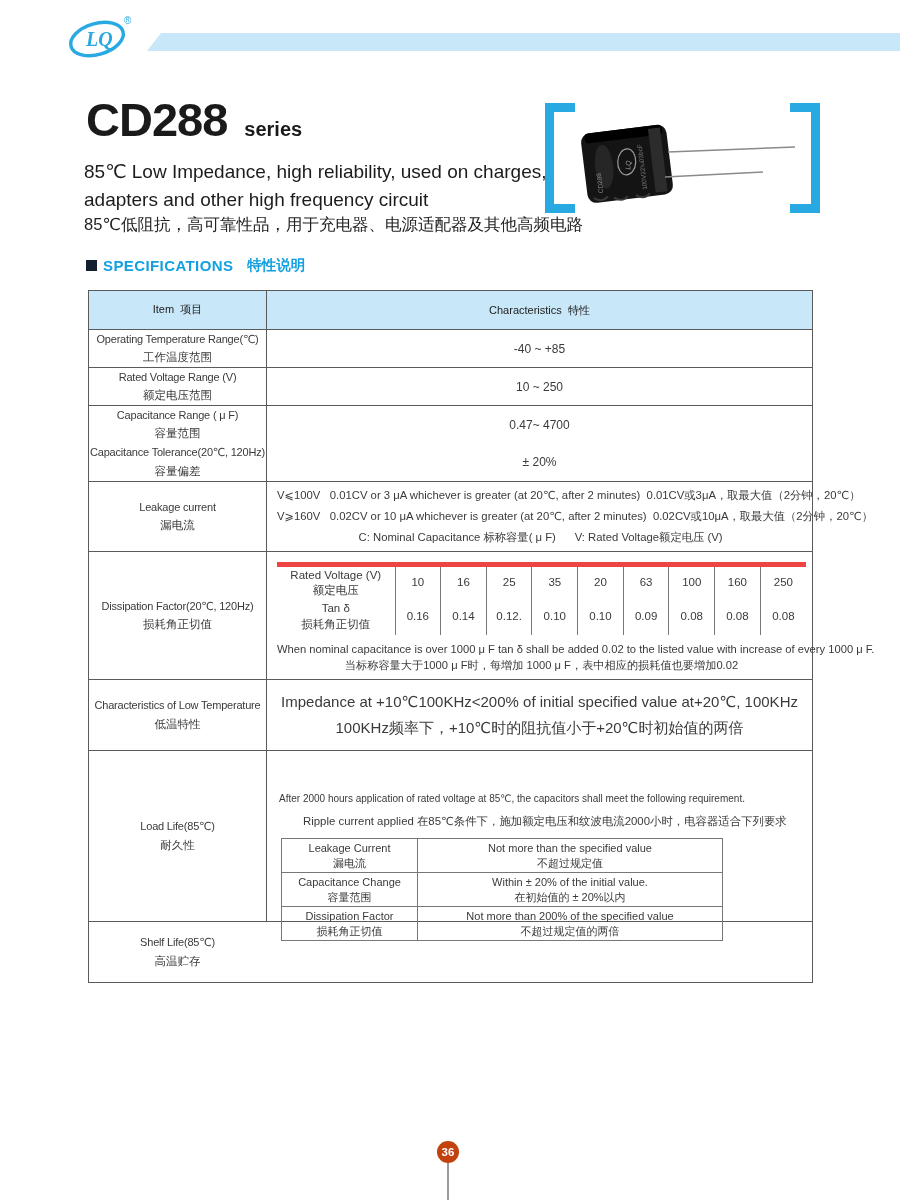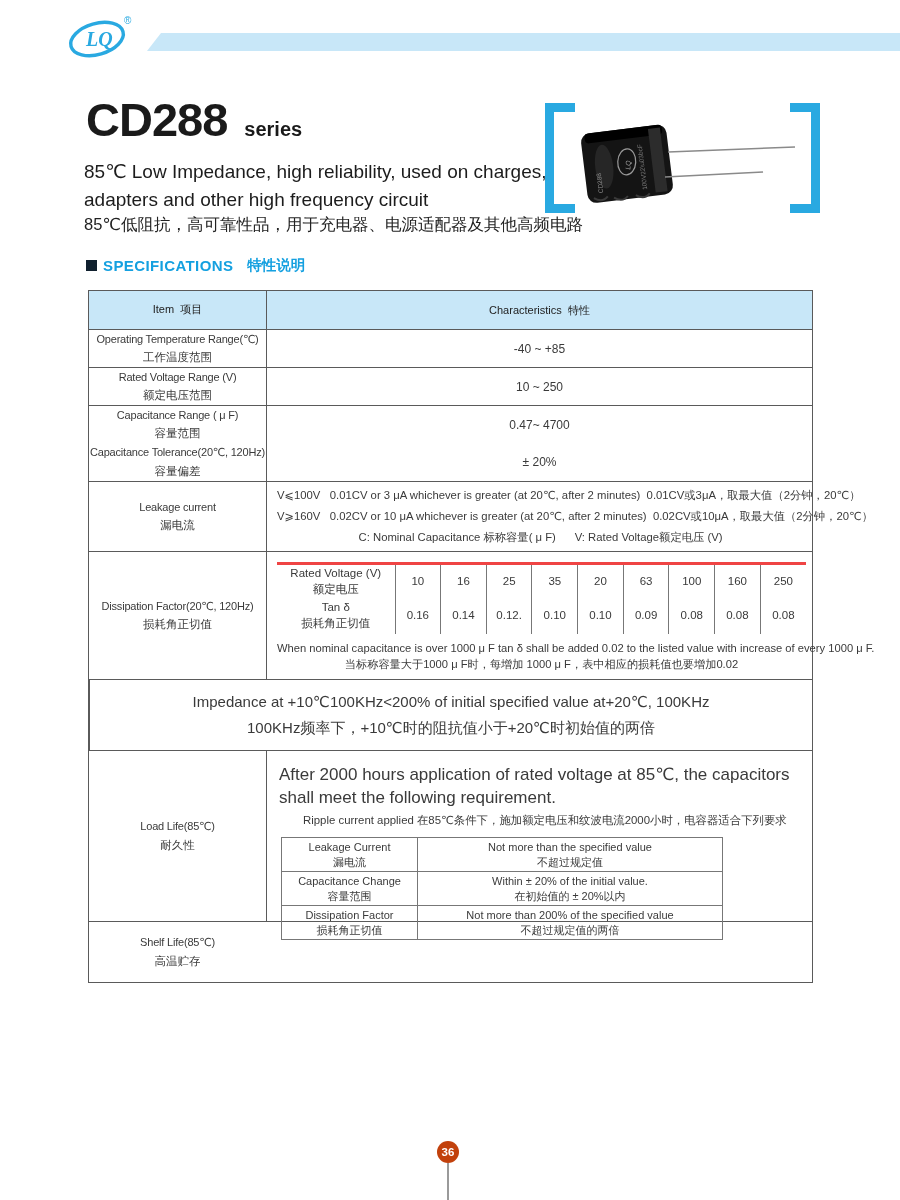--- a/index.html
+++ b/index.html
@@ -51,32 +51,32 @@
   .h71{height:71px} .h171{height:171px} .h61{height:61px}
   .val { font-size:12px; }
 
   
   .cr-leak { align-items:stretch; justify-content:center; padding:3px 8px 3px 10px; }
   .lk-line { line-height:21px; font-size:11.3px; white-space:nowrap; }
   .lk-center { text-align:center; }
 
   
   .cr-df { align-items:stretch; justify-content:flex-start; padding:10px 6px 0 10px; }
-  .df-table { width:100%; border-collapse:collapse; table-layout:fixed; border-top:3px solid #ef4444; }
+  .df-table { width:100%; border-collapse:collapse; table-layout:fixed; border-top:5px solid #ef4444; }
   .df-table td { border-left:1px solid #777; text-align:center; height:35px; padding:0;
                  font-size:11.5px; line-height:1.35; }
   .df-table td.lab { border-left:none; width:118px; }
   .df-note { text-align:center; font-size:11.2px; line-height:16px; margin-top:6px; white-space:nowrap; }
 
   
   .lt-line { line-height:26px; font-size:15px; text-align:center; }
 
   
   .cr-ll { align-items:stretch; justify-content:flex-start; padding:12px 6px 0 12px; }
-  .ll-line1 { font-size:17px; line-height:23px; }
+  .ll-line1 { font-size:10px; line-height:23px;margin-top:24px; }
   .ll-line2 { font-size:11.4px; line-height:23px; margin-left:24px; }
   .ll-table { border-collapse:collapse; width:442px; margin:5px 0 0 2px; }
   .ll-table td { border:1px solid #777; text-align:center; font-size:11px; line-height:1.32; padding:2px 2px; }
   .ll-table td.c1 { width:136px; }
 
   
   .sh-line { line-height:22px; font-size:11.4px; text-align:center; }
 
   
   .page-badge { left:437px; top:1141px; width:22px; height:22px; border-radius:50%;
@@ -228,20 +228,24 @@
           <td>0.08</td>
         </tr>
       </tbody>
         </table>
       <div class="df-note">When nominal capacitance is over 1000 μ F tan δ shall be added 0.02 to the listed value with increase of every 1000 μ F.</div>
       <div class="df-note" style="margin-top:0">当标称容量大于1000 μ F时，每增加 1000 μ F，表中相应的损耗值也要增加0.02</div>
     </div>
   </div>
 
   <div class="trow h71">
+    <div class="cl">
+      <div class="en">Characteristics of Low Temperature</div>
+      <div class="cn">低温特性</div>
+    </div>
     <div class="cr">
       <div class="lt-line">Impedance at +10℃100KHz&lt;200% of initial specified value at+20℃, 100KHz</div>
       <div class="lt-line">100KHz频率下，+10℃时的阻抗值小于+20℃时初始值的两倍</div>
     </div>
   </div>
 
   <div class="trow h171">
     <div class="cl">
       <div class="en">Load Life(85℃)</div>
       <div class="cn">耐久性</div>

